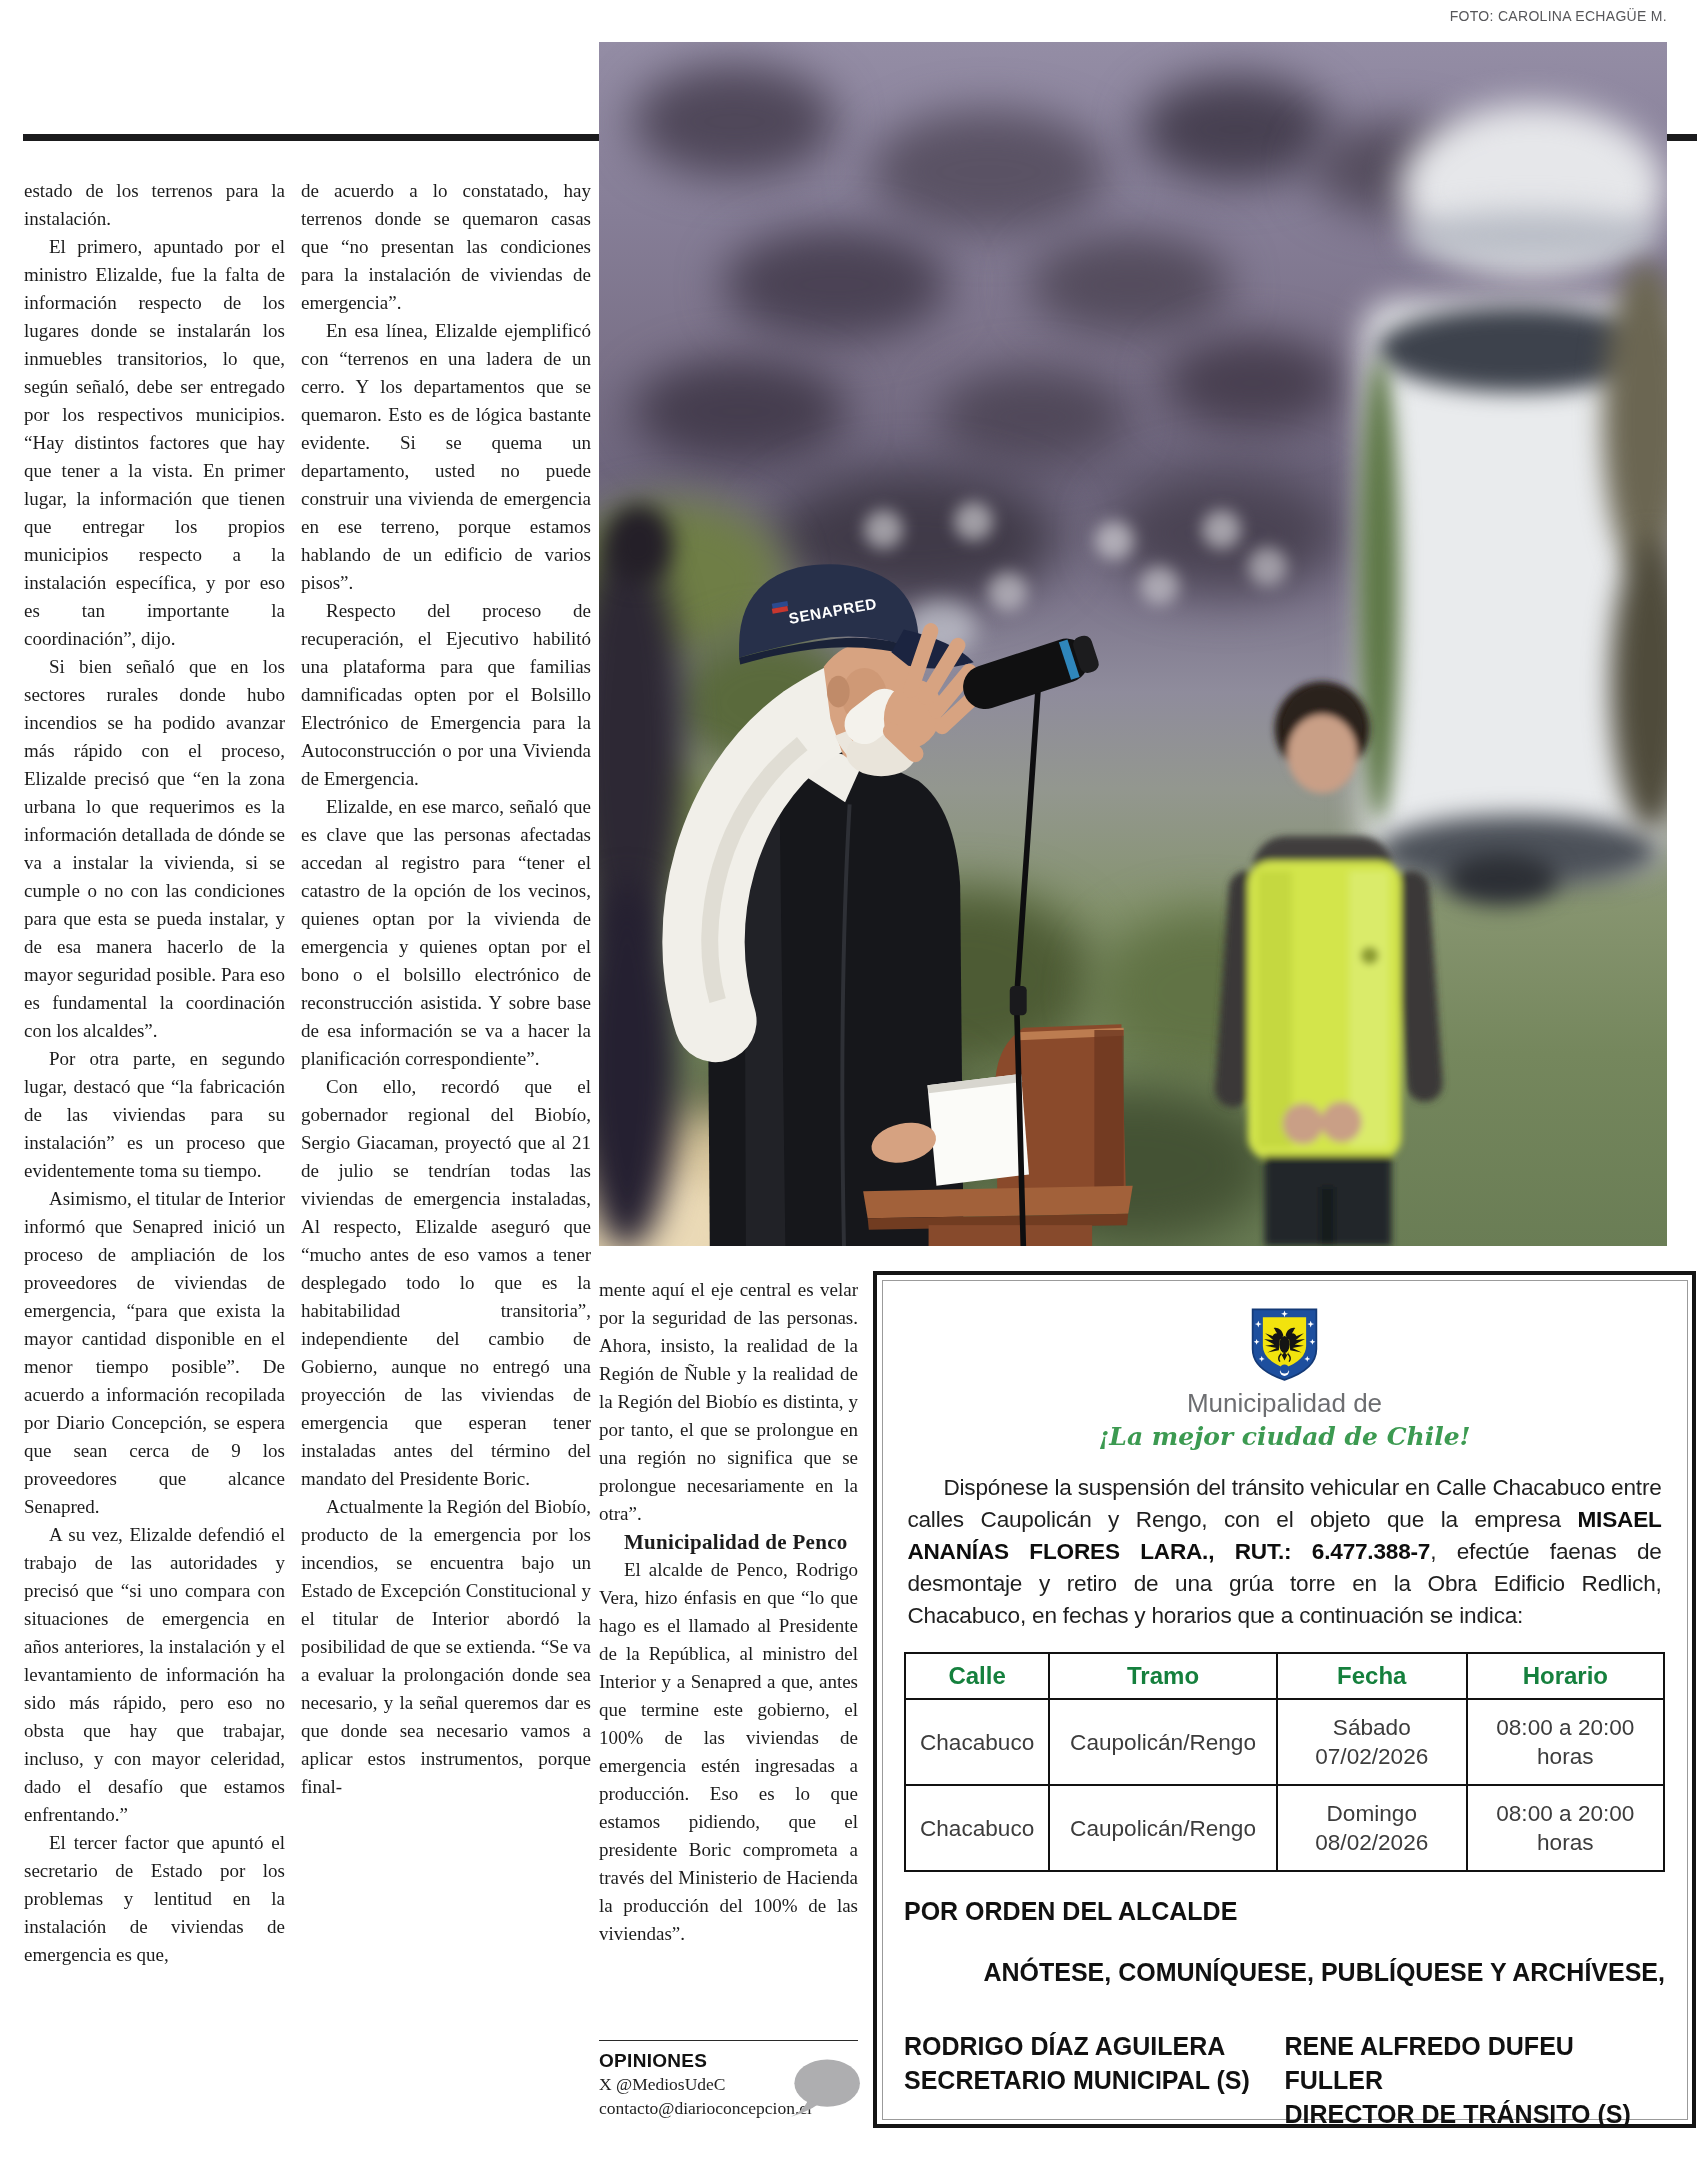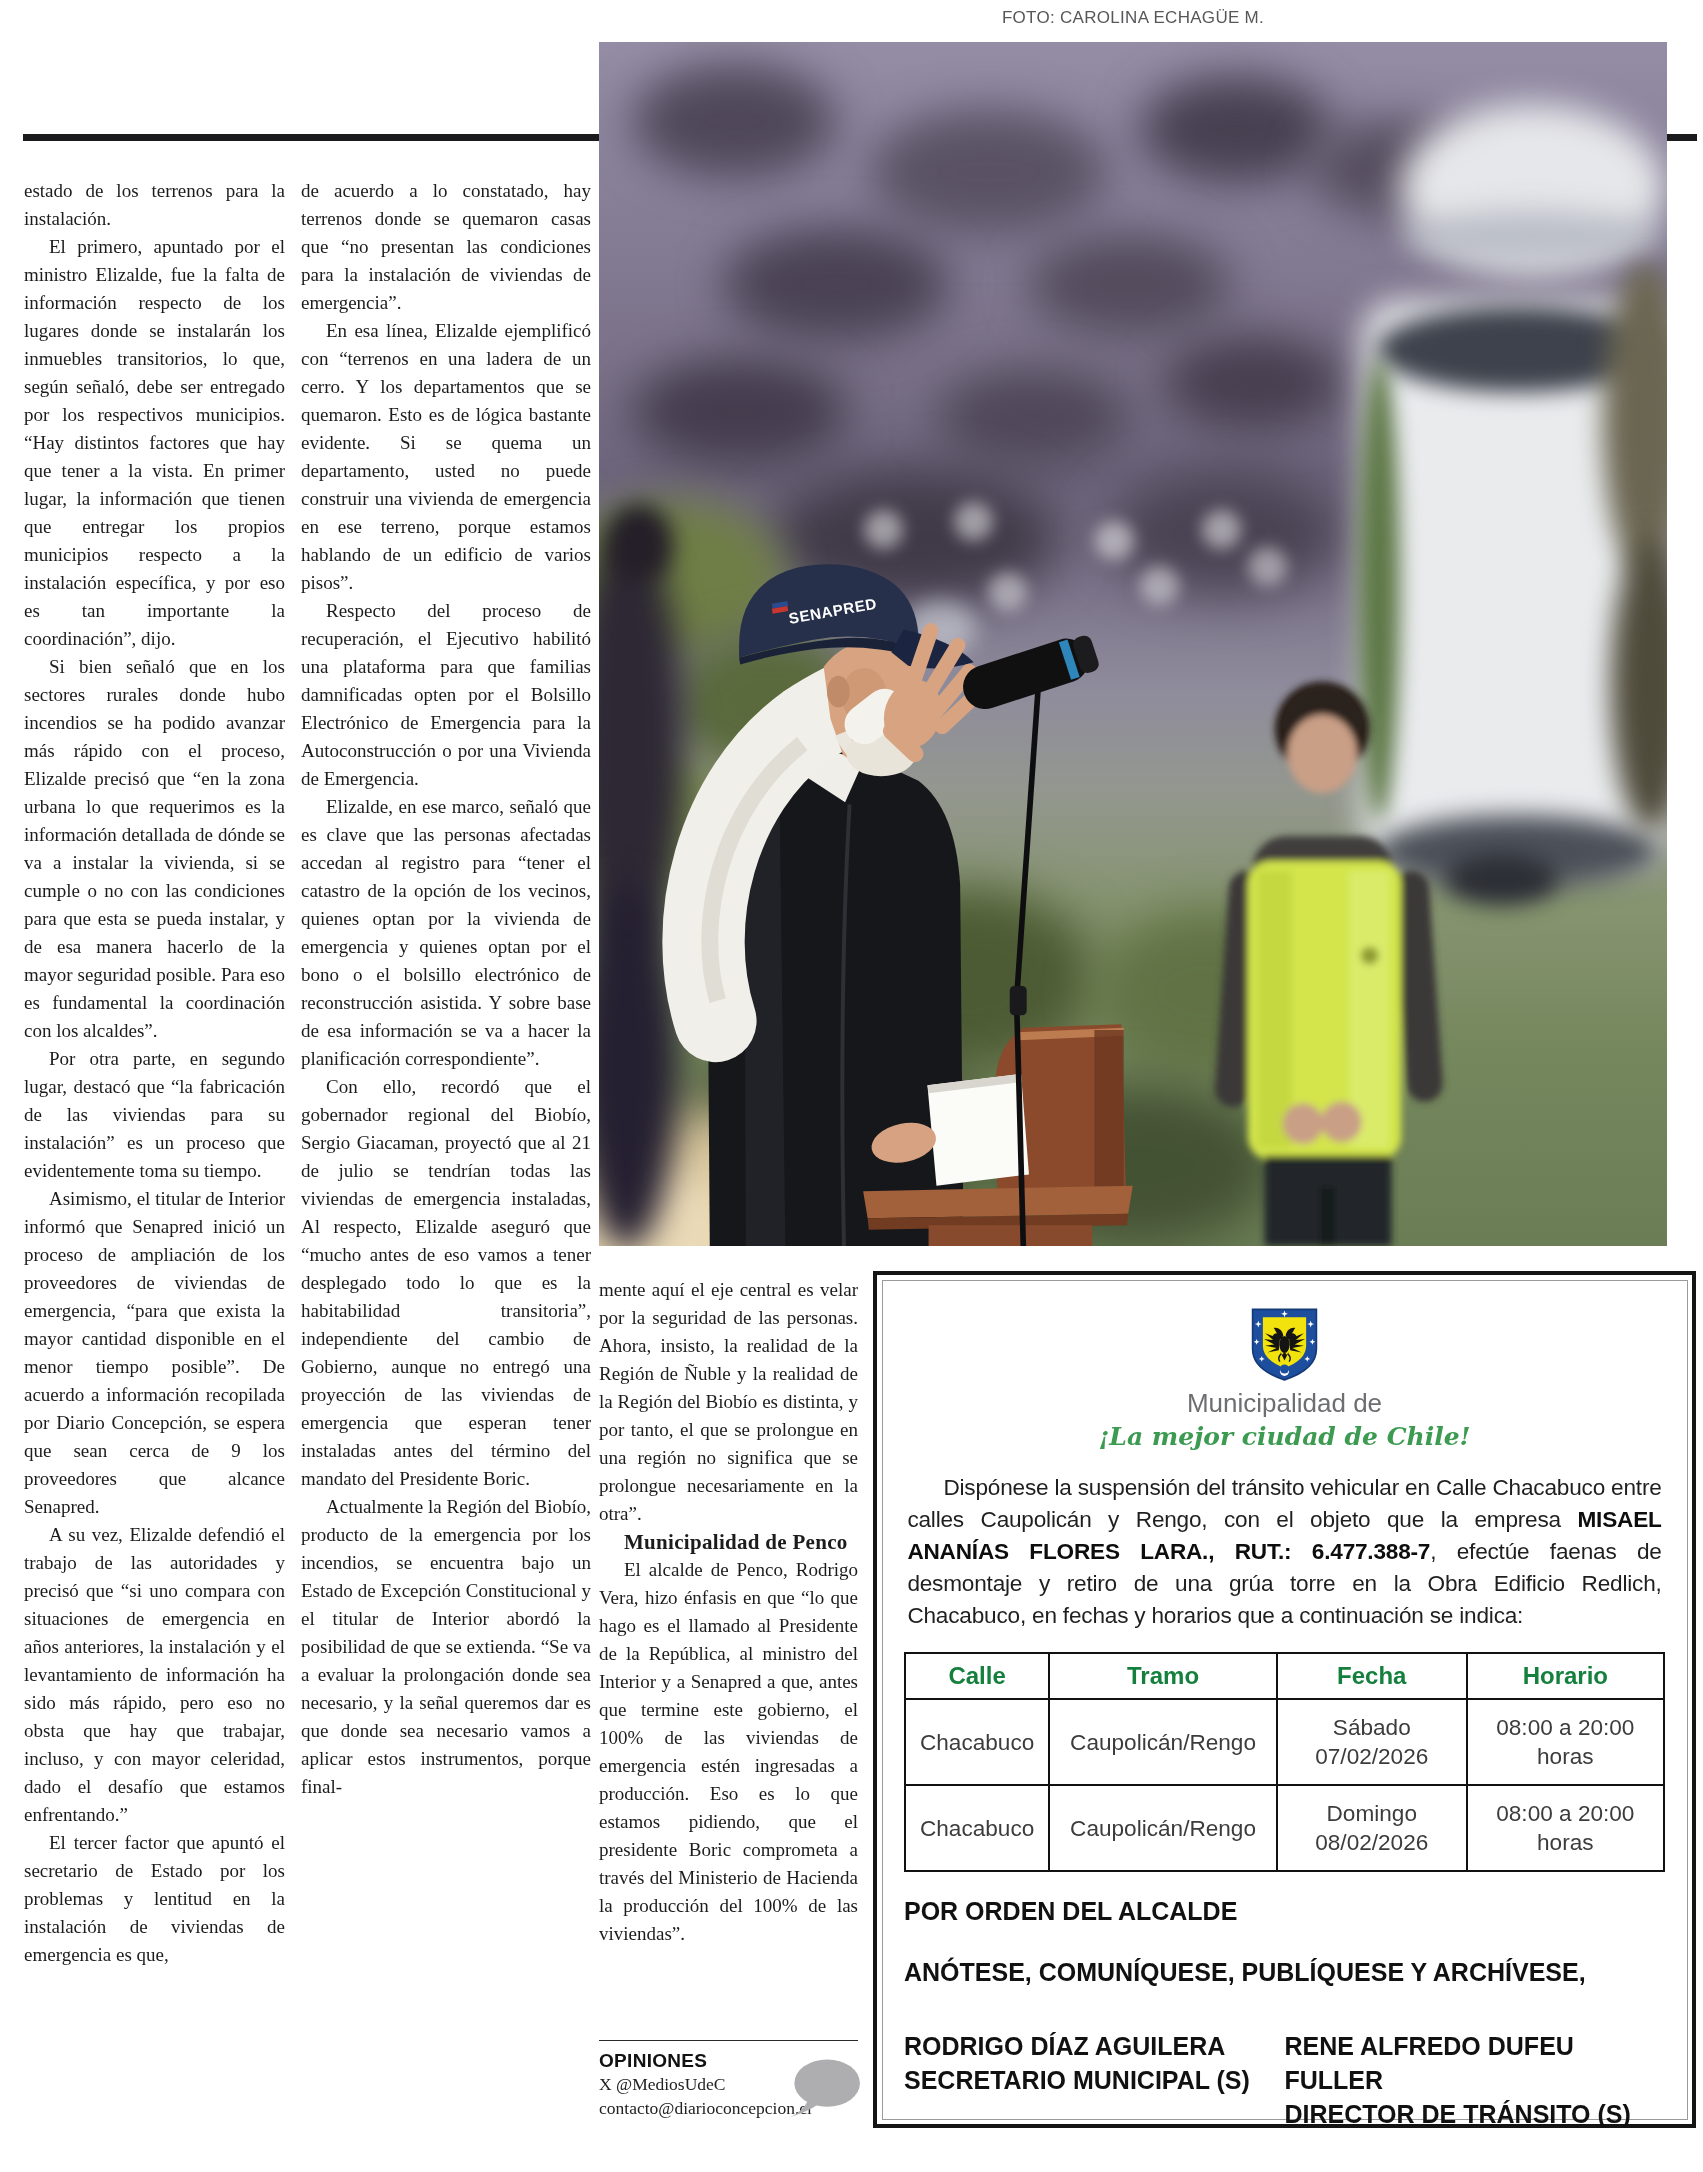--- a/index.html
+++ b/index.html
@@ -21,22 +21,22 @@
 
   
   #opinions{position:absolute;left:599px;top:2040px;width:259px;border-top:1.7px solid #2a2a2a;
             padding-top:9px;z-index:2;}
   #opinions .op-title{font-family:"Liberation Sans",sans-serif;font-weight:bold;font-size:19px;
             color:#111;letter-spacing:0.3px;}
   #opinions .op-line{font-size:17.5px;line-height:24px;color:#222;}
   #speech-bubble{position:absolute;right:-5.6px;top:14.7px;}
 
   
-  #photo-credit{position:absolute;left:599px;top:8px;width:1068px;text-align:center;
-            font-family:"Liberation Sans",sans-serif;font-size:17px;color:#57575a;
+  #photo-credit{position:absolute;left:599px;top:8px;width:1068px;text-align:right;
+            font-family:"Liberation Sans",sans-serif;font-size:14px;color:#57575a;
             letter-spacing:0.3px;z-index:2;}
   #photo{position:absolute;left:599px;top:42px;width:1068px;height:1204px;overflow:hidden;
          background:#8a8498;z-index:2;}
   #photo .bg{position:absolute;inset:0;
       background:linear-gradient(180deg,#948da5 0%,#867e97 14%,#7b7289 26%,#6d657c 36%,
                  #7d768c 46%,#8f8c9c 54%,#93978f 62%,#86946f 72%,#75875d 84%,#6a7d55 100%);}
   .blob{position:absolute;border-radius:50%;}
   #photo svg.fg{position:absolute;left:0;top:0;width:1068px;height:1204px;}
 
   
@@ -51,21 +51,21 @@
   .slogan{text-align:center;font-family:"DejaVu Serif",serif;font-style:italic;font-weight:bold;
           font-size:25px;color:#3c9a51;margin-top:3.4px;}
   .notice-par{margin:21.4px 3.4px 0 3.4px;font-size:22.6px;line-height:32px;text-align:justify;
           text-indent:36px;color:#1f1f1f;letter-spacing:-0.2px;}
   .notice-par b{color:#0d0d0d;}
   #notice table{width:100%;border-collapse:collapse;margin-top:20px;}
   #notice th,#notice td{border:2.3px solid #111;text-align:center;vertical-align:middle;}
   #notice th{font-size:24px;font-weight:bold;color:#15803d;padding:8px 4.5px;}
   #notice td{font-size:22.6px;color:#3c3c3c;padding:8px 4.5px;white-space:pre-line;line-height:29px;height:68px;}
   .by-order{margin-top:25px;font-weight:bold;font-size:25px;color:#111;}
-  .decree{margin-top:32px;text-align:left;font-weight:bold;font-size:25px;color:#111;}
+  .decree{margin-top:32px;text-align:right;font-weight:bold;font-size:25px;color:#111;}
   .sig-row{display:flex;margin-top:42px;}
   .sig{width:50%;font-weight:bold;font-size:25px;line-height:34px;color:#111;}
 </style>
 </head>
 <body>
 
 <div id="page">
 
   <div id="top-rule"></div>
 

